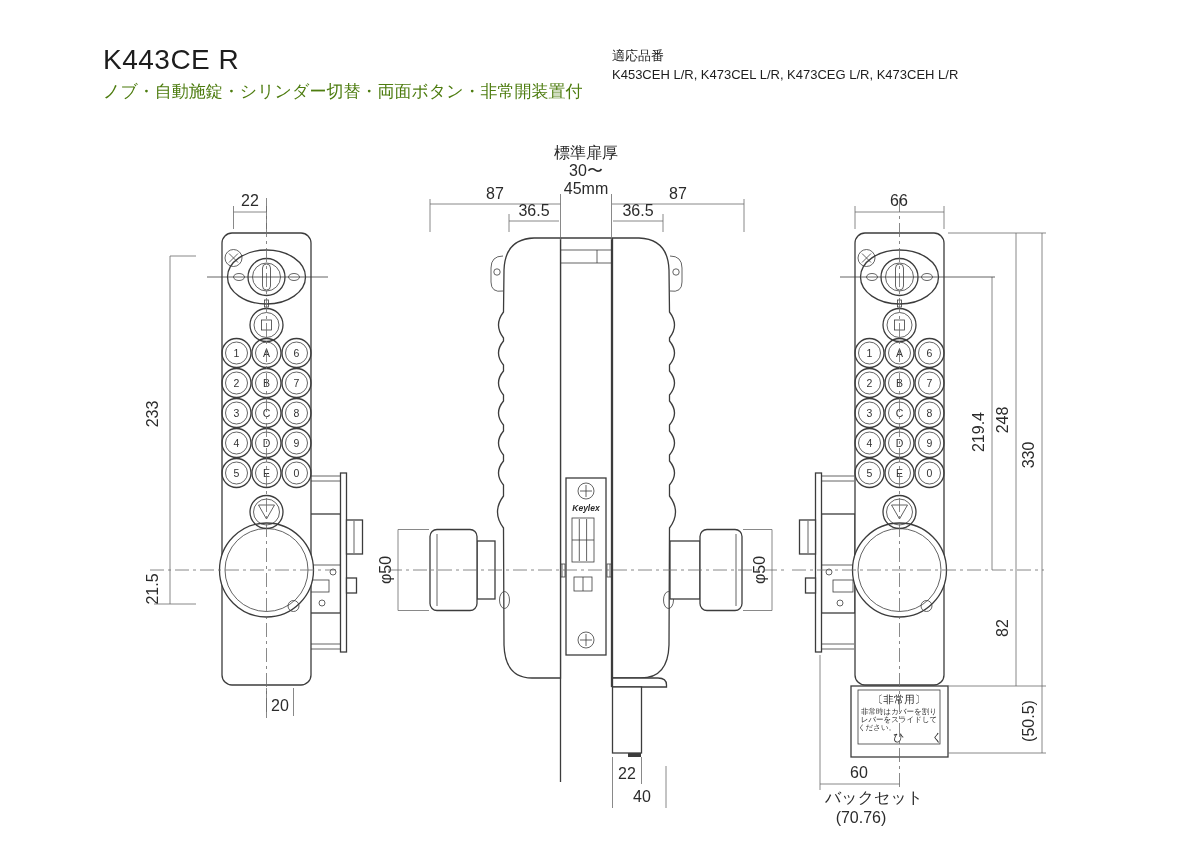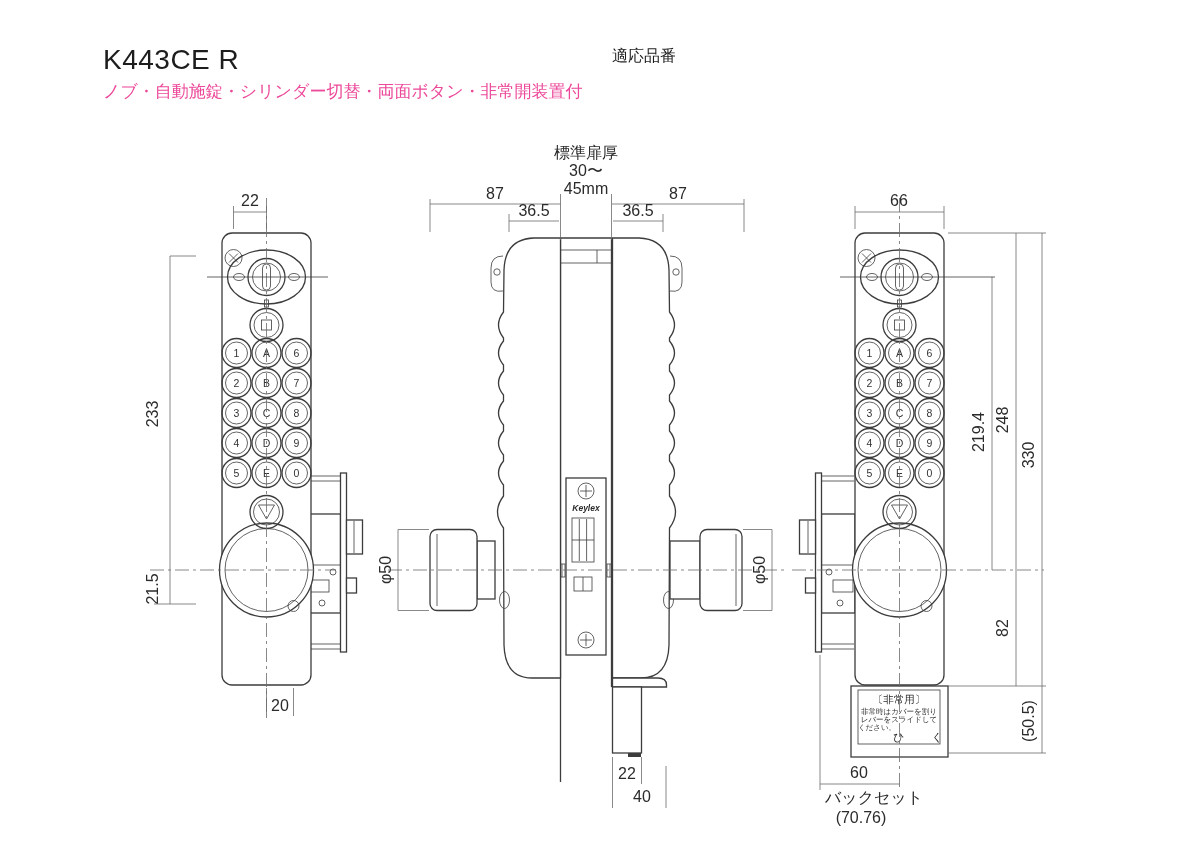--- a/index.html
+++ b/index.html
@@ -1,20 +1,20 @@
 <!DOCTYPE html>
 <html><head>
 <meta charset="utf-8">
 <style>
   html,body{margin:0;padding:0;background:#fff;}
   .page{position:relative;width:1200px;height:848px;background:#fff;overflow:hidden;
         font-family:"Liberation Sans",sans-serif;color:#222;}
   .title{position:absolute;left:103px;top:44px;font-size:28px;letter-spacing:.5px;color:#1d1d1d;}
-  .subtitle{position:absolute;left:103px;top:80px;font-size:17px;color:#ec4899;}
-  .partnos{position:absolute;left:612px;top:46px;font-size:16px;line-height:19px;color:#1d1d1d;}
+  .subtitle{position:absolute;left:103px;top:80px;font-size:17px;color:#4d7c0f;}
+  .partnos{position:absolute;left:612px;top:46px;font-size:13px;line-height:19px;color:#1d1d1d;}
   svg{position:absolute;left:0;top:0;}
   .ln{fill:none;stroke:#3c3c3c;stroke-width:1.3px;}
   .lnf{fill:#fff;stroke:#3c3c3c;stroke-width:1.3px;}
   .tn{fill:none;stroke:#3c3c3c;stroke-width:0.8px;}
   .dim{fill:none;stroke:#6b6b6b;stroke-width:0.8px;}
   .cl{fill:none;stroke:#6b6b6b;stroke-width:0.8px;stroke-dasharray:14 4 3 4;}
   text.d{font-family:"Liberation Sans",sans-serif;font-size:16px;fill:#2b2b2b;text-anchor:middle;}
   text.klabel{font-family:"Liberation Sans",sans-serif;font-size:10.5px;fill:#333;text-anchor:middle;}
   text.logo{font-family:"Liberation Sans",sans-serif;font-size:8.5px;font-style:italic;font-weight:bold;
             fill:#2b2b2b;text-anchor:middle;}
@@ -24,20 +24,21 @@
 </style>
 </head>
 <body>
 
 <div class="page">
 
   <div class="title">K443CE R</div>
   <div class="subtitle">ノブ・自動施錠・シリンダー切替・両面ボタン・非常開装置付</div>
   <div class="partnos">
     <div>適応品番</div>
+    <div>K453CEH L/R, K473CEL L/R, K473CEG L/R, K473CEH L/R</div>
   </div>
 
   <svg width="1200" height="848" viewBox="0 0 1200 848">
     <defs>
 
       <g id="panel-core">
         <rect x="-44.5" y="233" width="89" height="452" rx="10" class="lnf"></rect>
         <circle cx="-33" cy="258" r="8.5" class="tn"></circle>
         <path d="M -37.5,253.5 L -28.5,262.5 M -28.5,253.5 L -37.5,262.5" class="tn"></path>
         <ellipse cx="0" cy="277" rx="39" ry="27" class="ln"></ellipse>

